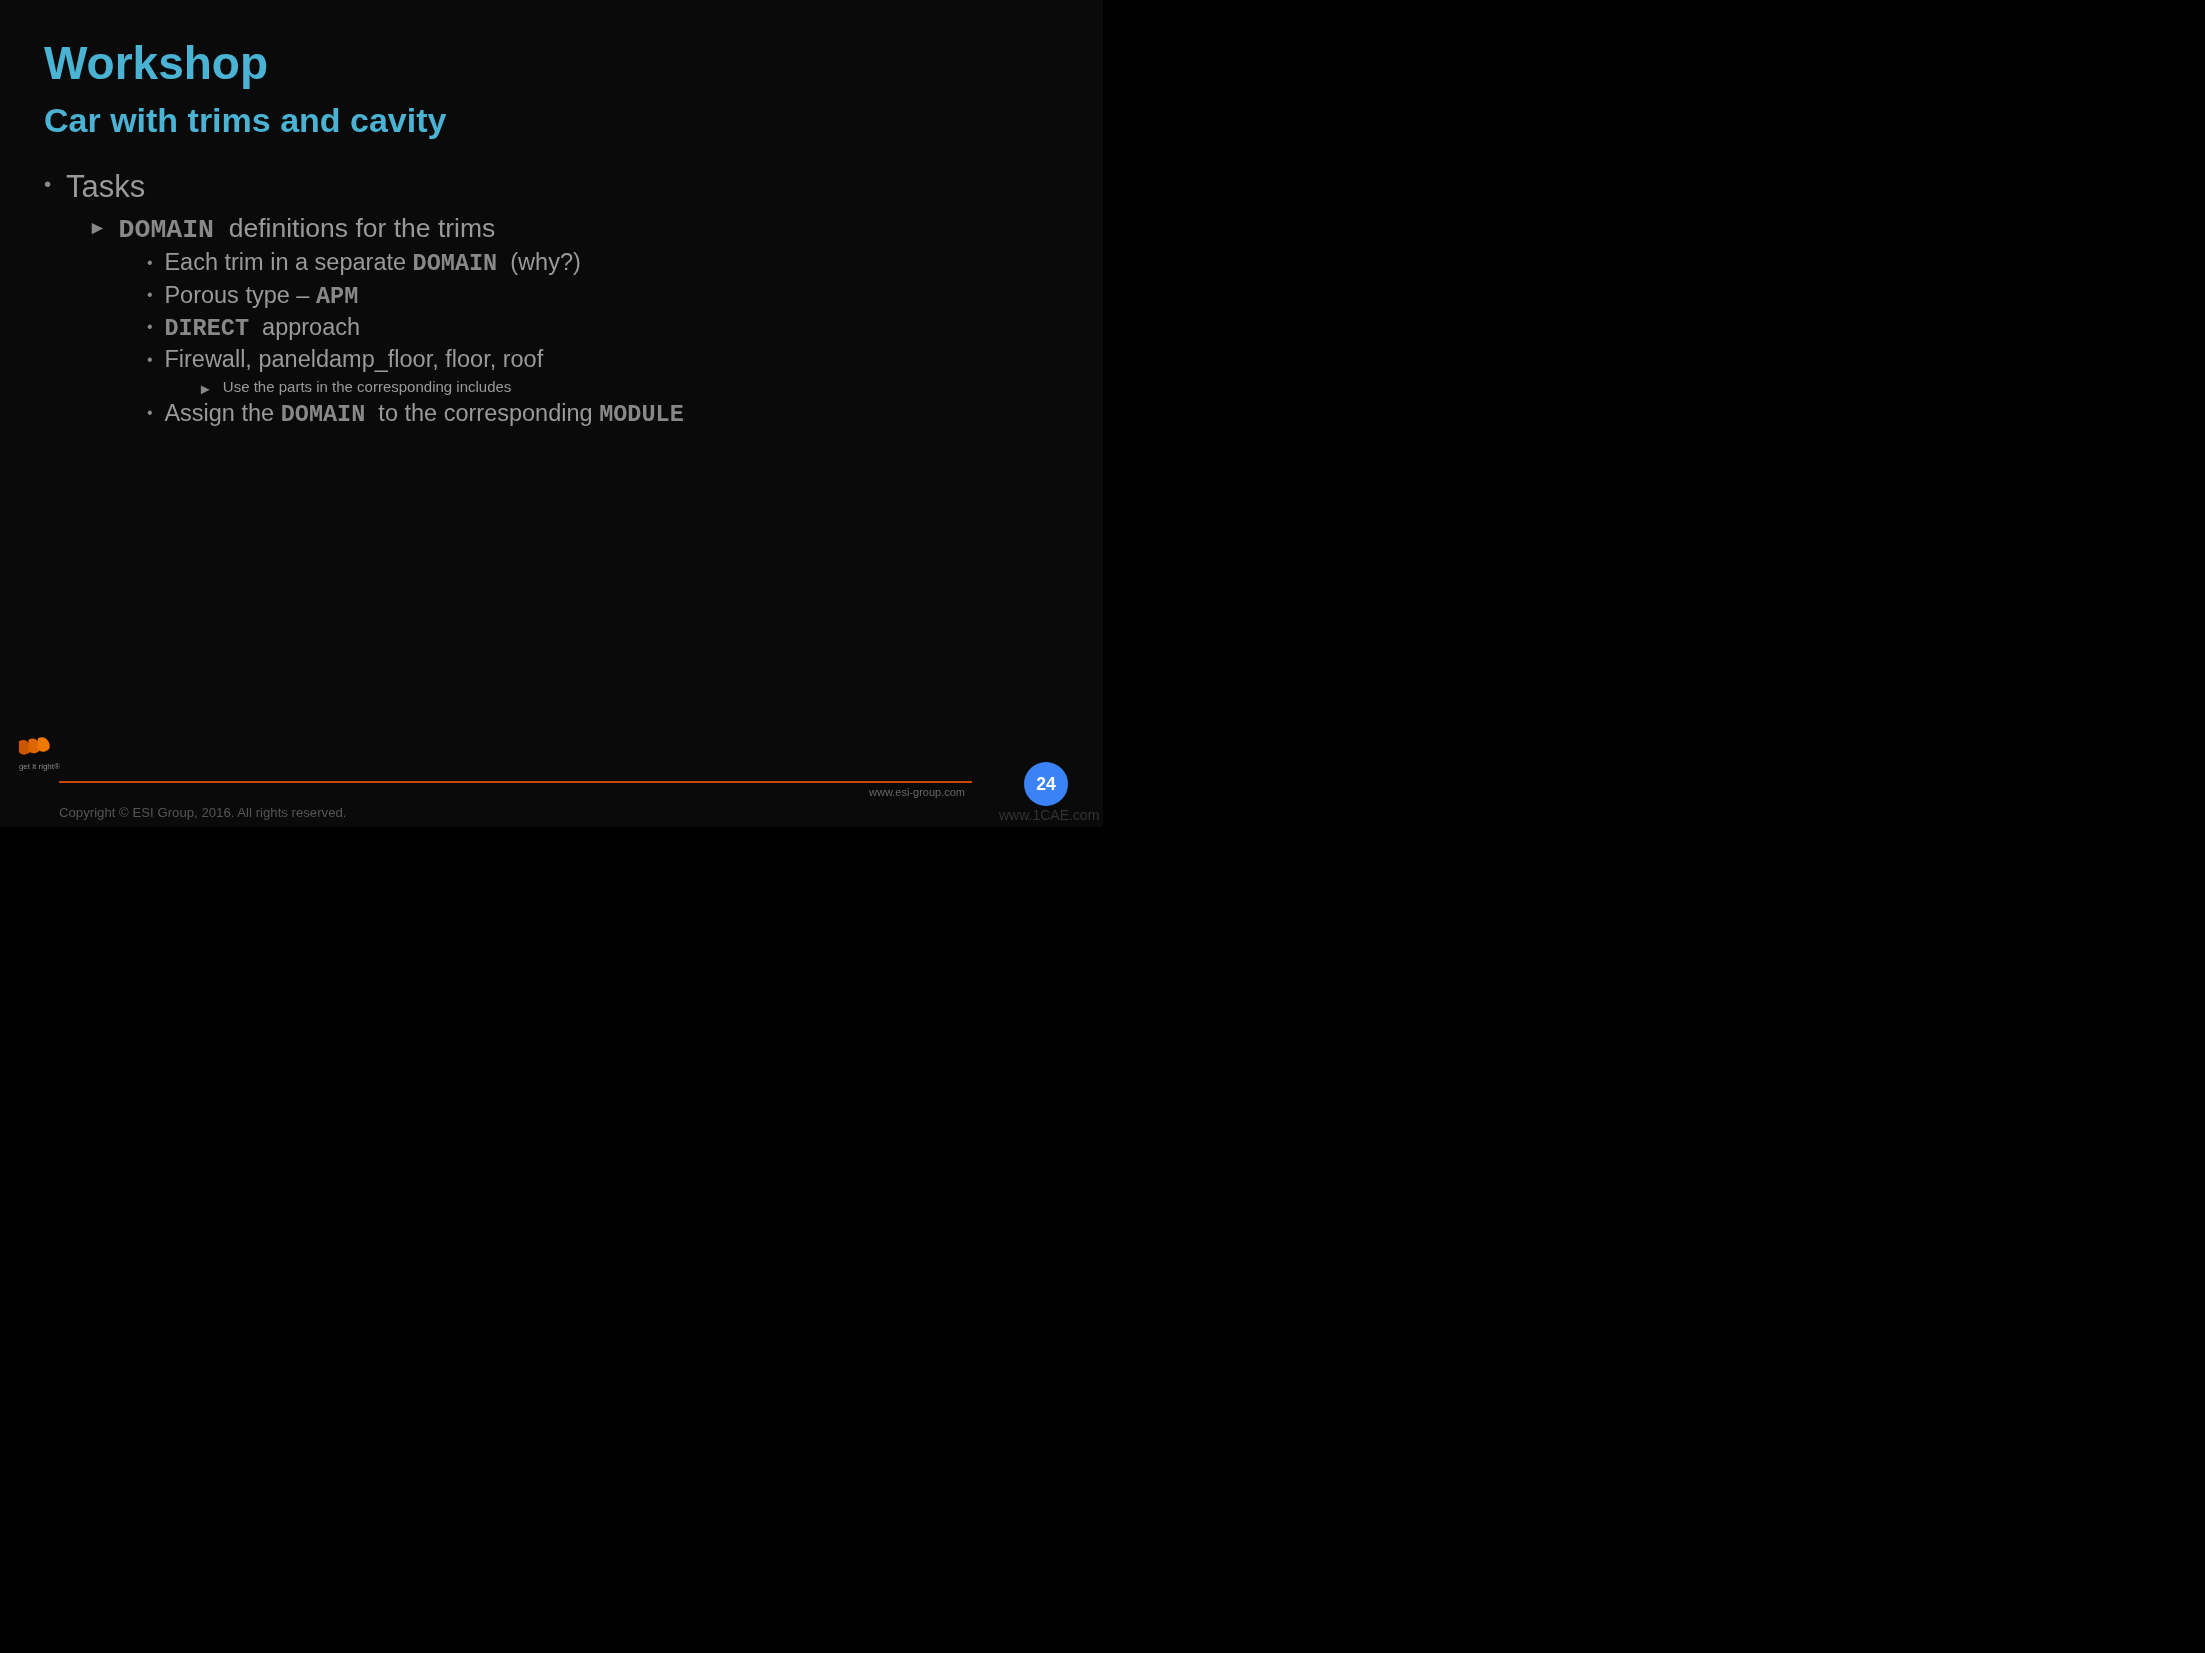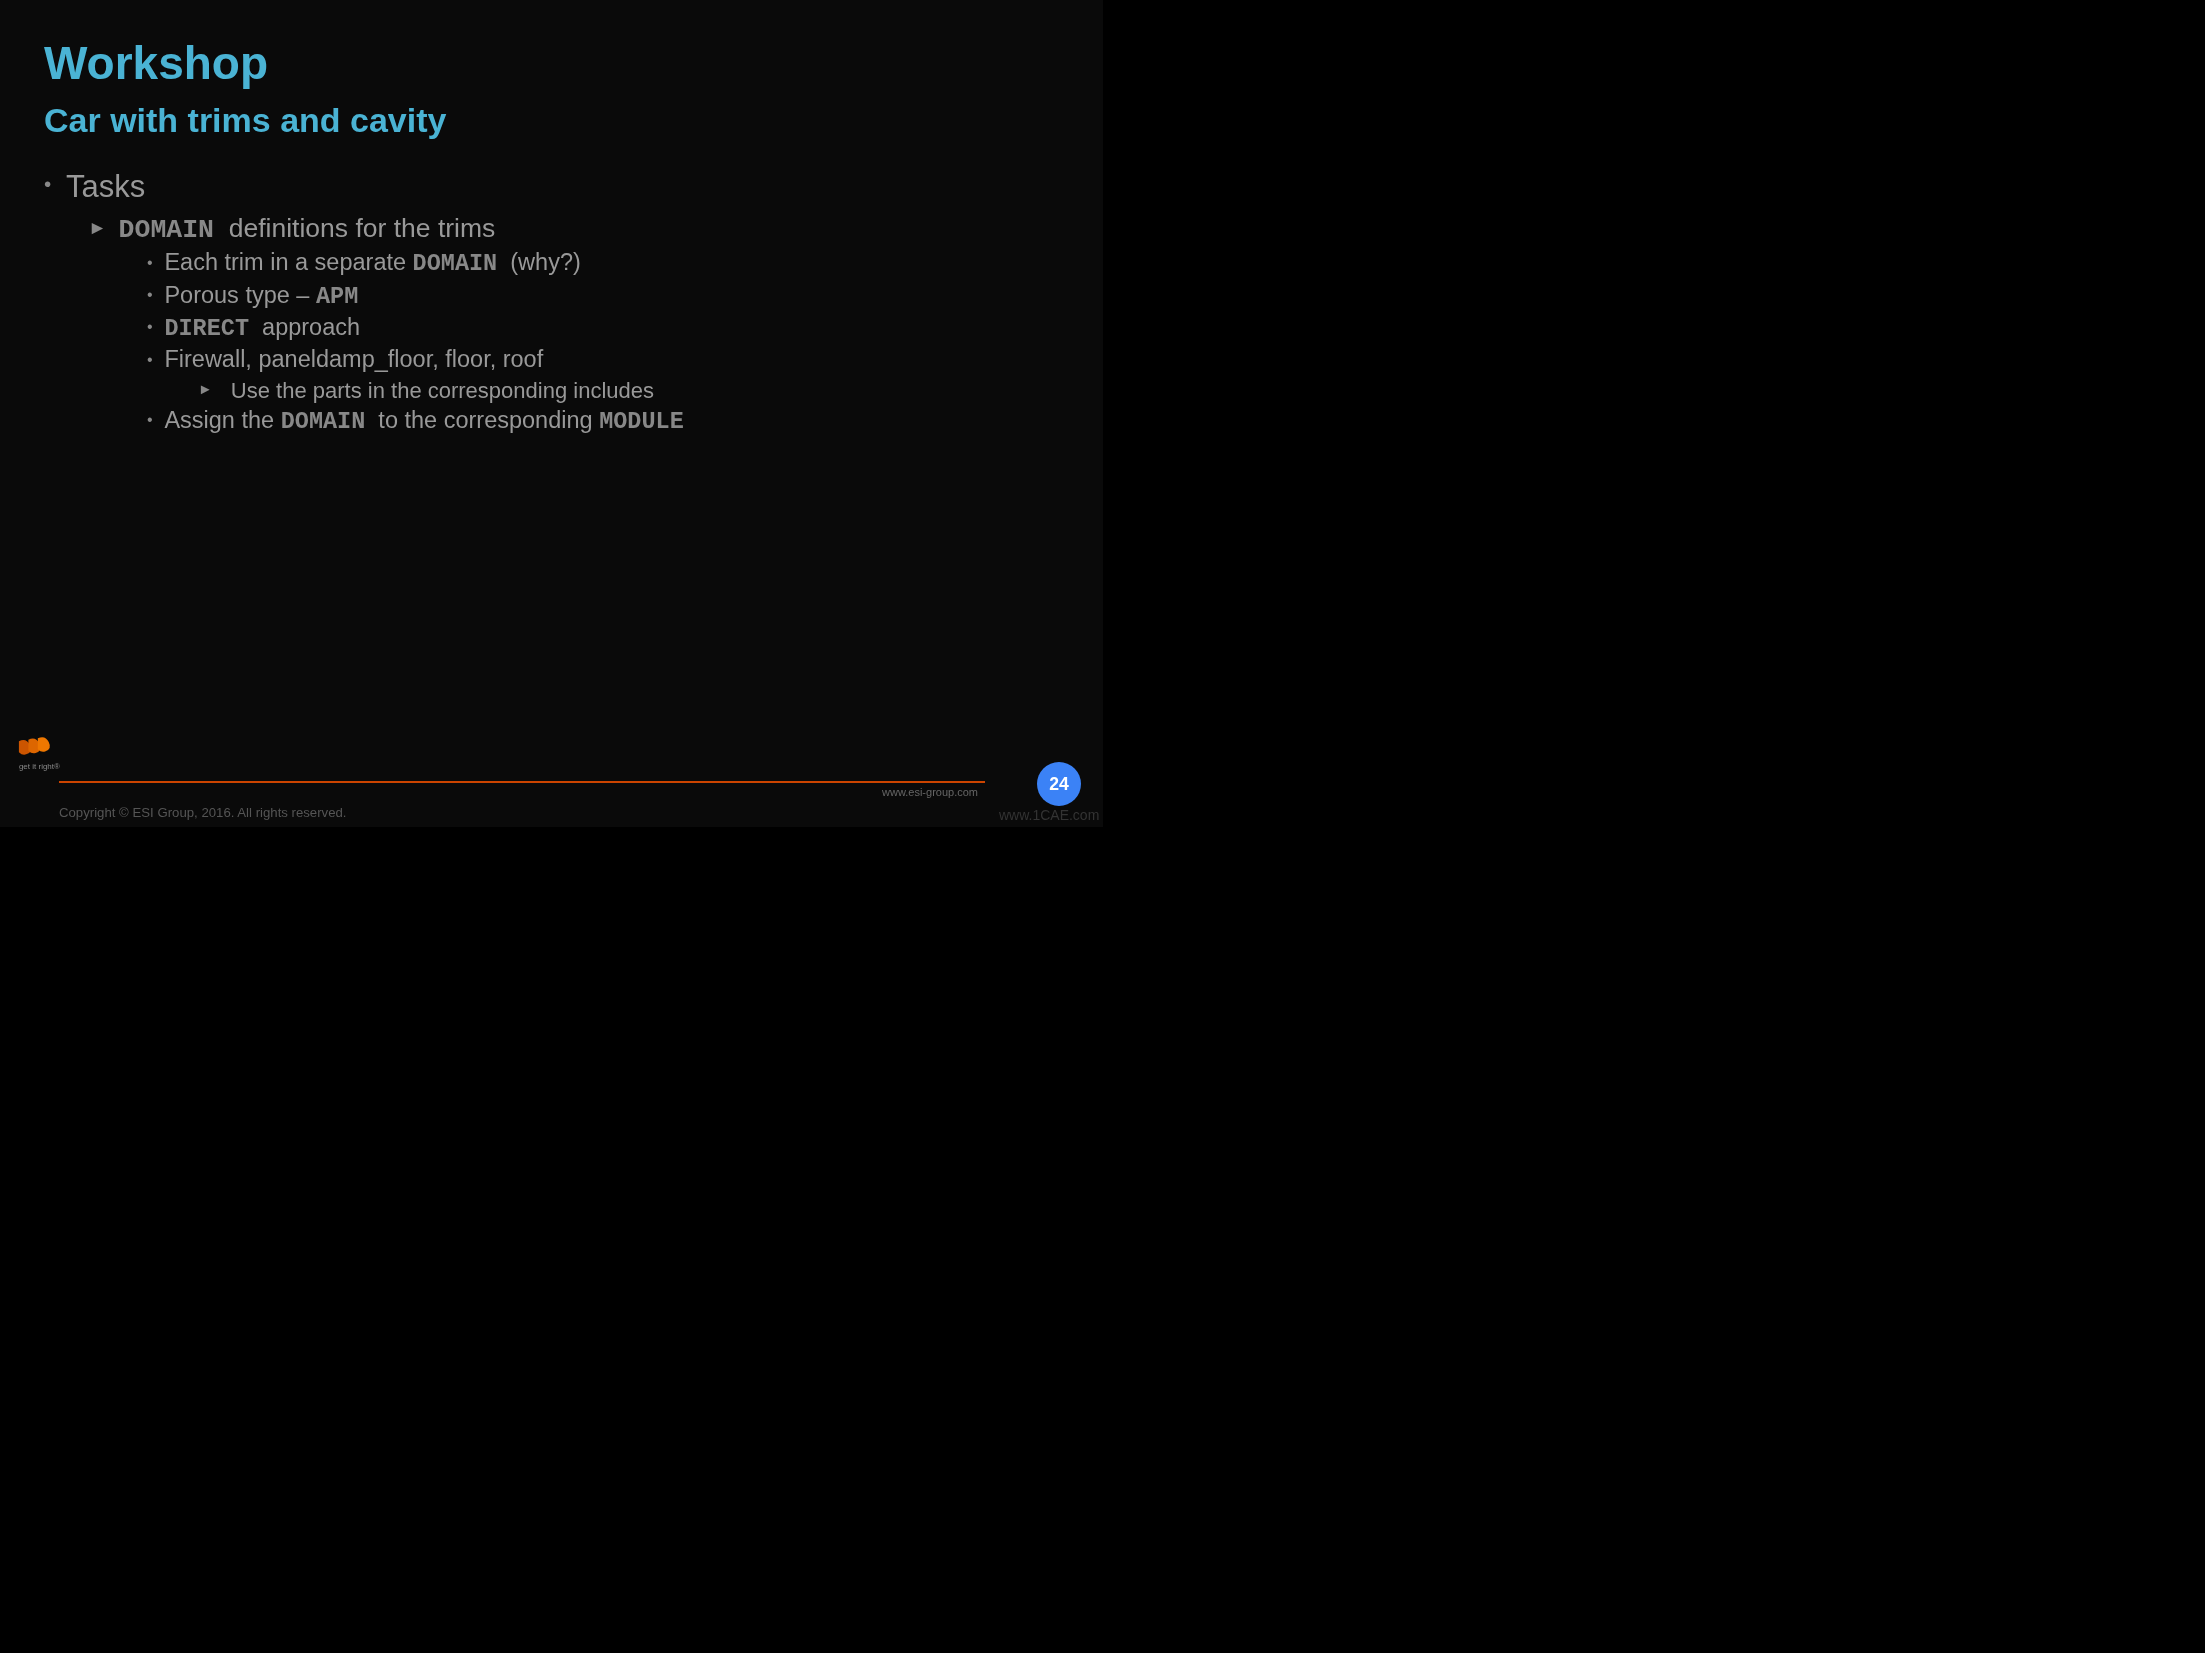--- a/index.html
+++ b/index.html
@@ -131,30 +131,29 @@
     .arrow-bullet-sm {
       color: #888;
       font-size: 14.7px;
       margin-right: 10.3px;
       margin-top: 2.9px;
       flex-shrink: 0;
     }
 
     .level4-text {
       color: #999;
-      font-size: 22px;
-      margin-left: 8px;
+      font-size: 15px;
     }
 
     
     .footer {
       position: absolute;
       bottom: 0;
       left: 0;
-      right: 0;
+      right: 13px;
       height: 59px;
     }
 
     .footer-line {
       position: absolute;
       bottom: 44px;
       left: 59px;
       right: 118px;
       height: 2.2px;
       background: #cc4400;

